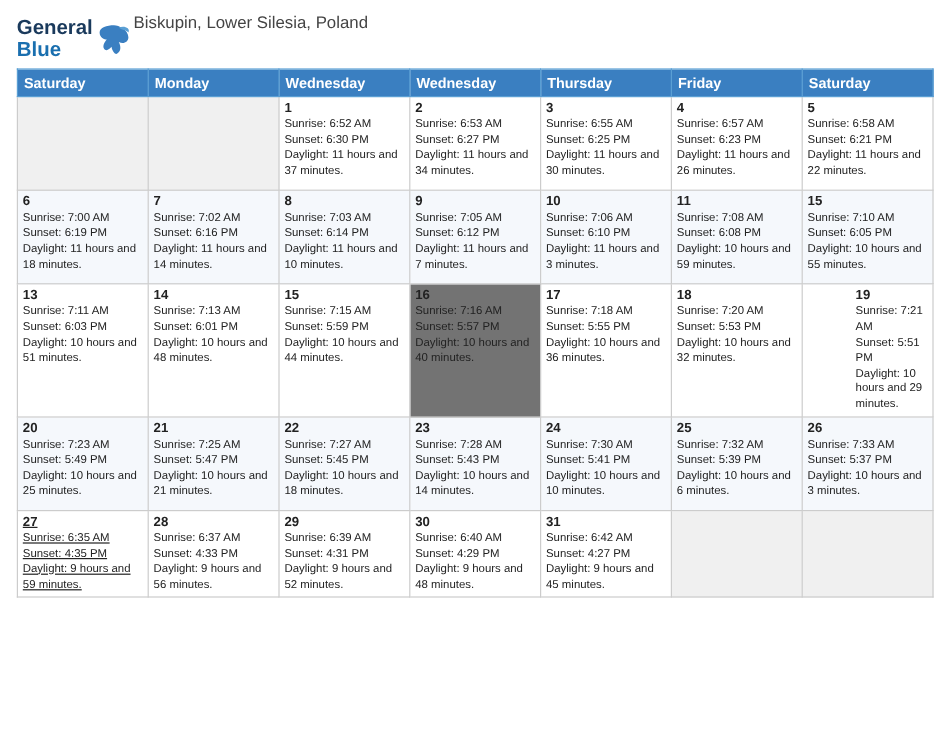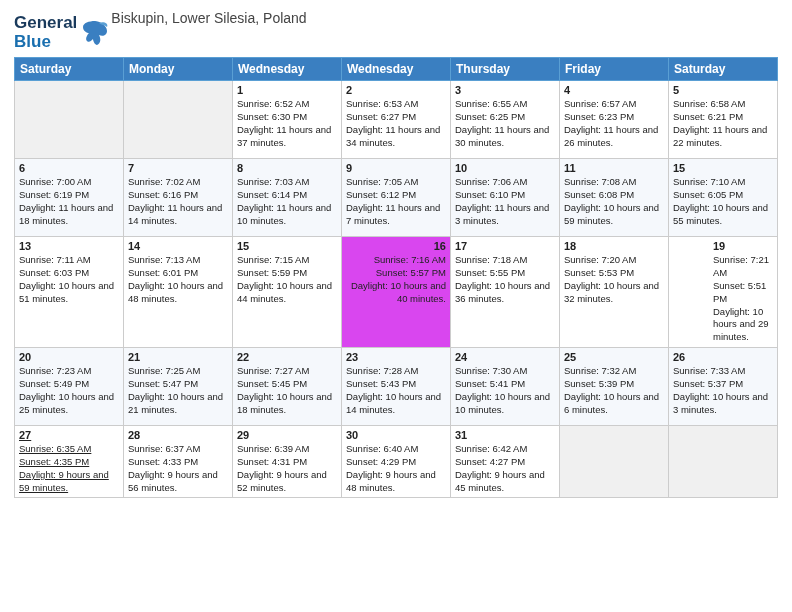--- a/index.html
+++ b/index.html
@@ -180,21 +180,21 @@
             <div class="cell-content">Sunrise: 7:11 AM<br>Sunset: 6:03 PM<br>Daylight: 10 hours and 51 minutes.</div>
           </td>
           <td style="background: rgb(255, 255, 255); margin-left: 48px;">
             <span class="day-number">14</span>
             <div class="cell-content">Sunrise: 7:13 AM<br>Sunset: 6:01 PM<br>Daylight: 10 hours and 48 minutes.</div>
           </td>
           <td style="background: rgb(255, 255, 255);">
             <span class="day-number">15</span>
             <div class="cell-content">Sunrise: 7:15 AM<br>Sunset: 5:59 PM<br>Daylight: 10 hours and 44 minutes.</div>
           </td>
-          <td style="background: #d946ef; text-align: right;">
+          <td style="background: #737373;">
             <span class="day-number">16</span>
             <div class="cell-content">Sunrise: 7:16 AM<br>Sunset: 5:57 PM<br>Daylight: 10 hours and 40 minutes.</div>
           </td>
           <td style="background: rgb(255, 255, 255);">
             <span class="day-number">17</span>
             <div class="cell-content">Sunrise: 7:18 AM<br>Sunset: 5:55 PM<br>Daylight: 10 hours and 36 minutes.</div>
           </td>
           <td style="background: rgb(255, 255, 255);">
             <span class="day-number">18</span>
             <div class="cell-content">Sunrise: 7:20 AM<br>Sunset: 5:53 PM<br>Daylight: 10 hours and 32 minutes.</div>

